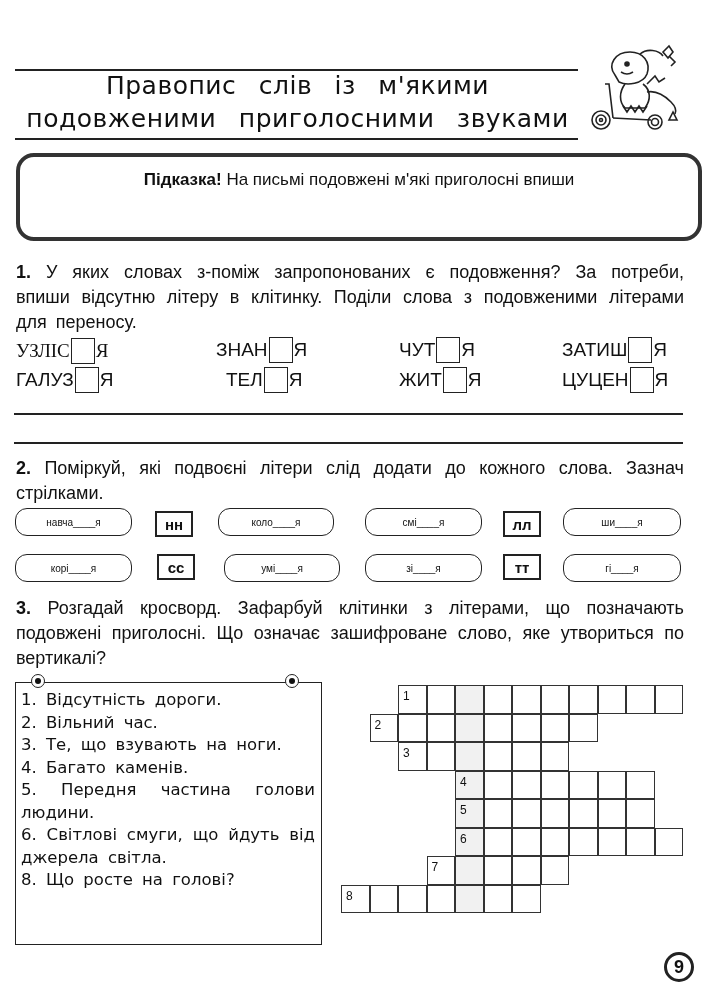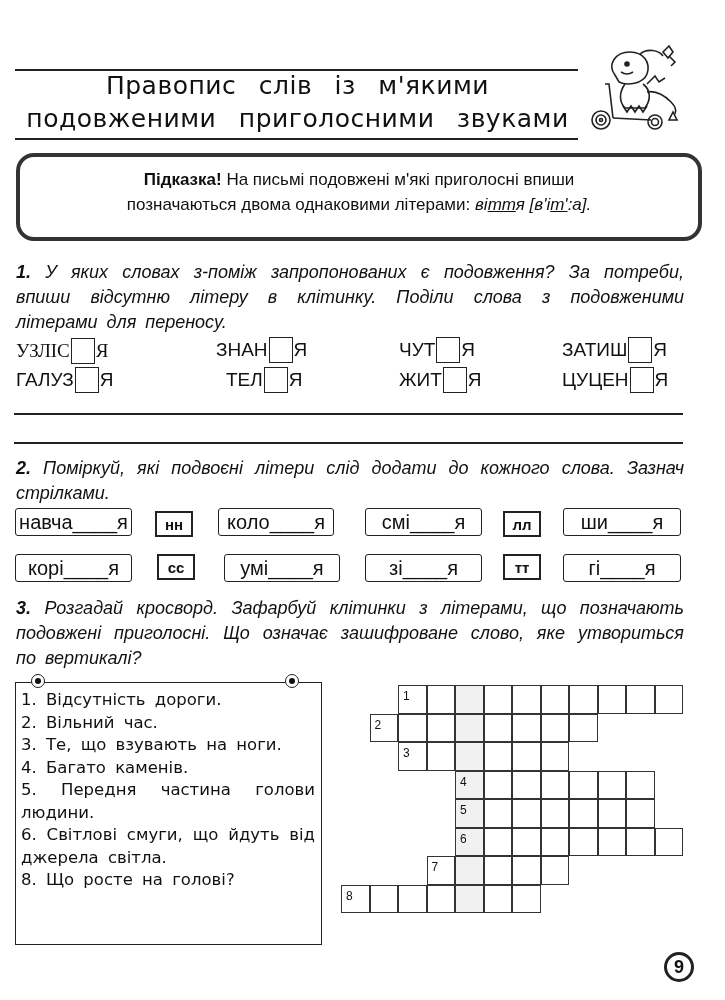--- a/index.html
+++ b/index.html
@@ -9,26 +9,26 @@
   .rule { position:absolute; height:0; border-top:2px solid #222; }
   .title { position:absolute; left:15px; width:565px; text-align:center;
            font-family:"DejaVu Sans", sans-serif; font-size:25px; letter-spacing:0.5px; word-spacing:14px; color:#111; }
   .hint { position:absolute; left:16px; top:153px; width:686px; height:88px;
           border:4px solid #333; border-radius:18px; box-sizing:border-box;
           text-align:center; font-family:"Liberation Sans", sans-serif; font-size:17px; line-height:25px; padding-top:10px; }
   .hint b { font-weight:bold; }
   .hint i { font-style:italic; }
   .u { text-decoration:underline; }
   .para { position:absolute; left:16px; width:668px; font-family:"Liberation Sans", sans-serif;
-          font-size:18px; line-height:25px; text-align:justify; word-spacing:4px;font-style:italic; }
+          font-size:18px; line-height:25px; text-align:justify; word-spacing:4px; }
   .para b { font-weight:bold; }
   .wrow { position:absolute; font-family:"Liberation Sans", sans-serif; font-size:19px; display:flex; align-items:center; }
   .wrow .box { display:inline-block; width:22px; height:24px; border:1.5px solid #222; margin:0 1px; }
-  .pill { position:absolute; height:28px; border:1.5px solid #222; border-radius:3px; box-sizing:border-box;
-          font-family:"Liberation Sans", sans-serif; font-size:20px; display:flex; align-items:center; justify-content:center; }
+  .pill { position:absolute; height:28px; border:1.5px solid #222; border-radius:12px; box-sizing:border-box;
+          font-family:"Liberation Sans", sans-serif; font-size:10px; display:flex; align-items:center; justify-content:center; }
   .tag { position:absolute; width:38px; height:26px; border:2px solid #222; box-sizing:border-box;
          font-family:"Liberation Sans", sans-serif; font-weight:bold; font-size:15px; display:flex; align-items:center; justify-content:center; }
   .clues { position:absolute; left:15px; top:682px; width:307px; height:263px; border:1.5px solid #222; box-sizing:border-box;
            font-family:"DejaVu Sans", sans-serif; font-size:16.5px; line-height:22.5px; padding:6px 6px 0 5px; }
   .clue { display:block; text-align:justify; text-align-last:left; word-spacing:4px; }
   .pin { position:absolute; width:12px; height:12px; border:1.5px solid #222; border-radius:50%; background:#fff; }
   .pin::after { content:""; position:absolute; left:3px; top:3px; width:6px; height:6px; border-radius:50%; background:#111; }
   .cell { position:absolute; width:28.5px; height:28.5px; border:1px solid #333; box-sizing:border-box; background:#fff;
           font-family:"Liberation Sans", sans-serif; font-size:12px; }
   .cell.shade { background:#f1f1f1; }
@@ -63,21 +63,20 @@
     <circle cx="16" cy="80" r="9"></circle>
       <circle cx="16" cy="80" r="5"></circle>
       <circle cx="16" cy="80" r="1.5"></circle>
     <circle cx="70" cy="82" r="7"></circle>
       <circle cx="70" cy="82" r="3.5"></circle>
   </g>
 </svg>
 
 <div class="hint">
   <div><b>Підказка!</b><span> На письмі подовжені м'які приголосні впиши</span></div>
-  <div><span>позначаються двома однаковими літерами: </span><i><span>ві</span><span class="u">тт</span><span>я</span></i><i><span> [в'і</span><span class="u">т'</span><span>:а].</span></i></div>
 </div>
 
 <div class="para" style="top:260px;">
   <b>1.</b> <span>У яких словах з-поміж запропонованих є подовження? За потреби, впиши відсутню літеру в клітинку. Поділи слова з подовженими літерами для переносу.</span>
 </div>
 
 <div class="wrow" style="left:16px; top:338px;font-family:Liberation Serif, serif;">
     <span>УЗЛІС</span>
     <span class="box"></span>
     <span>Я</span>

